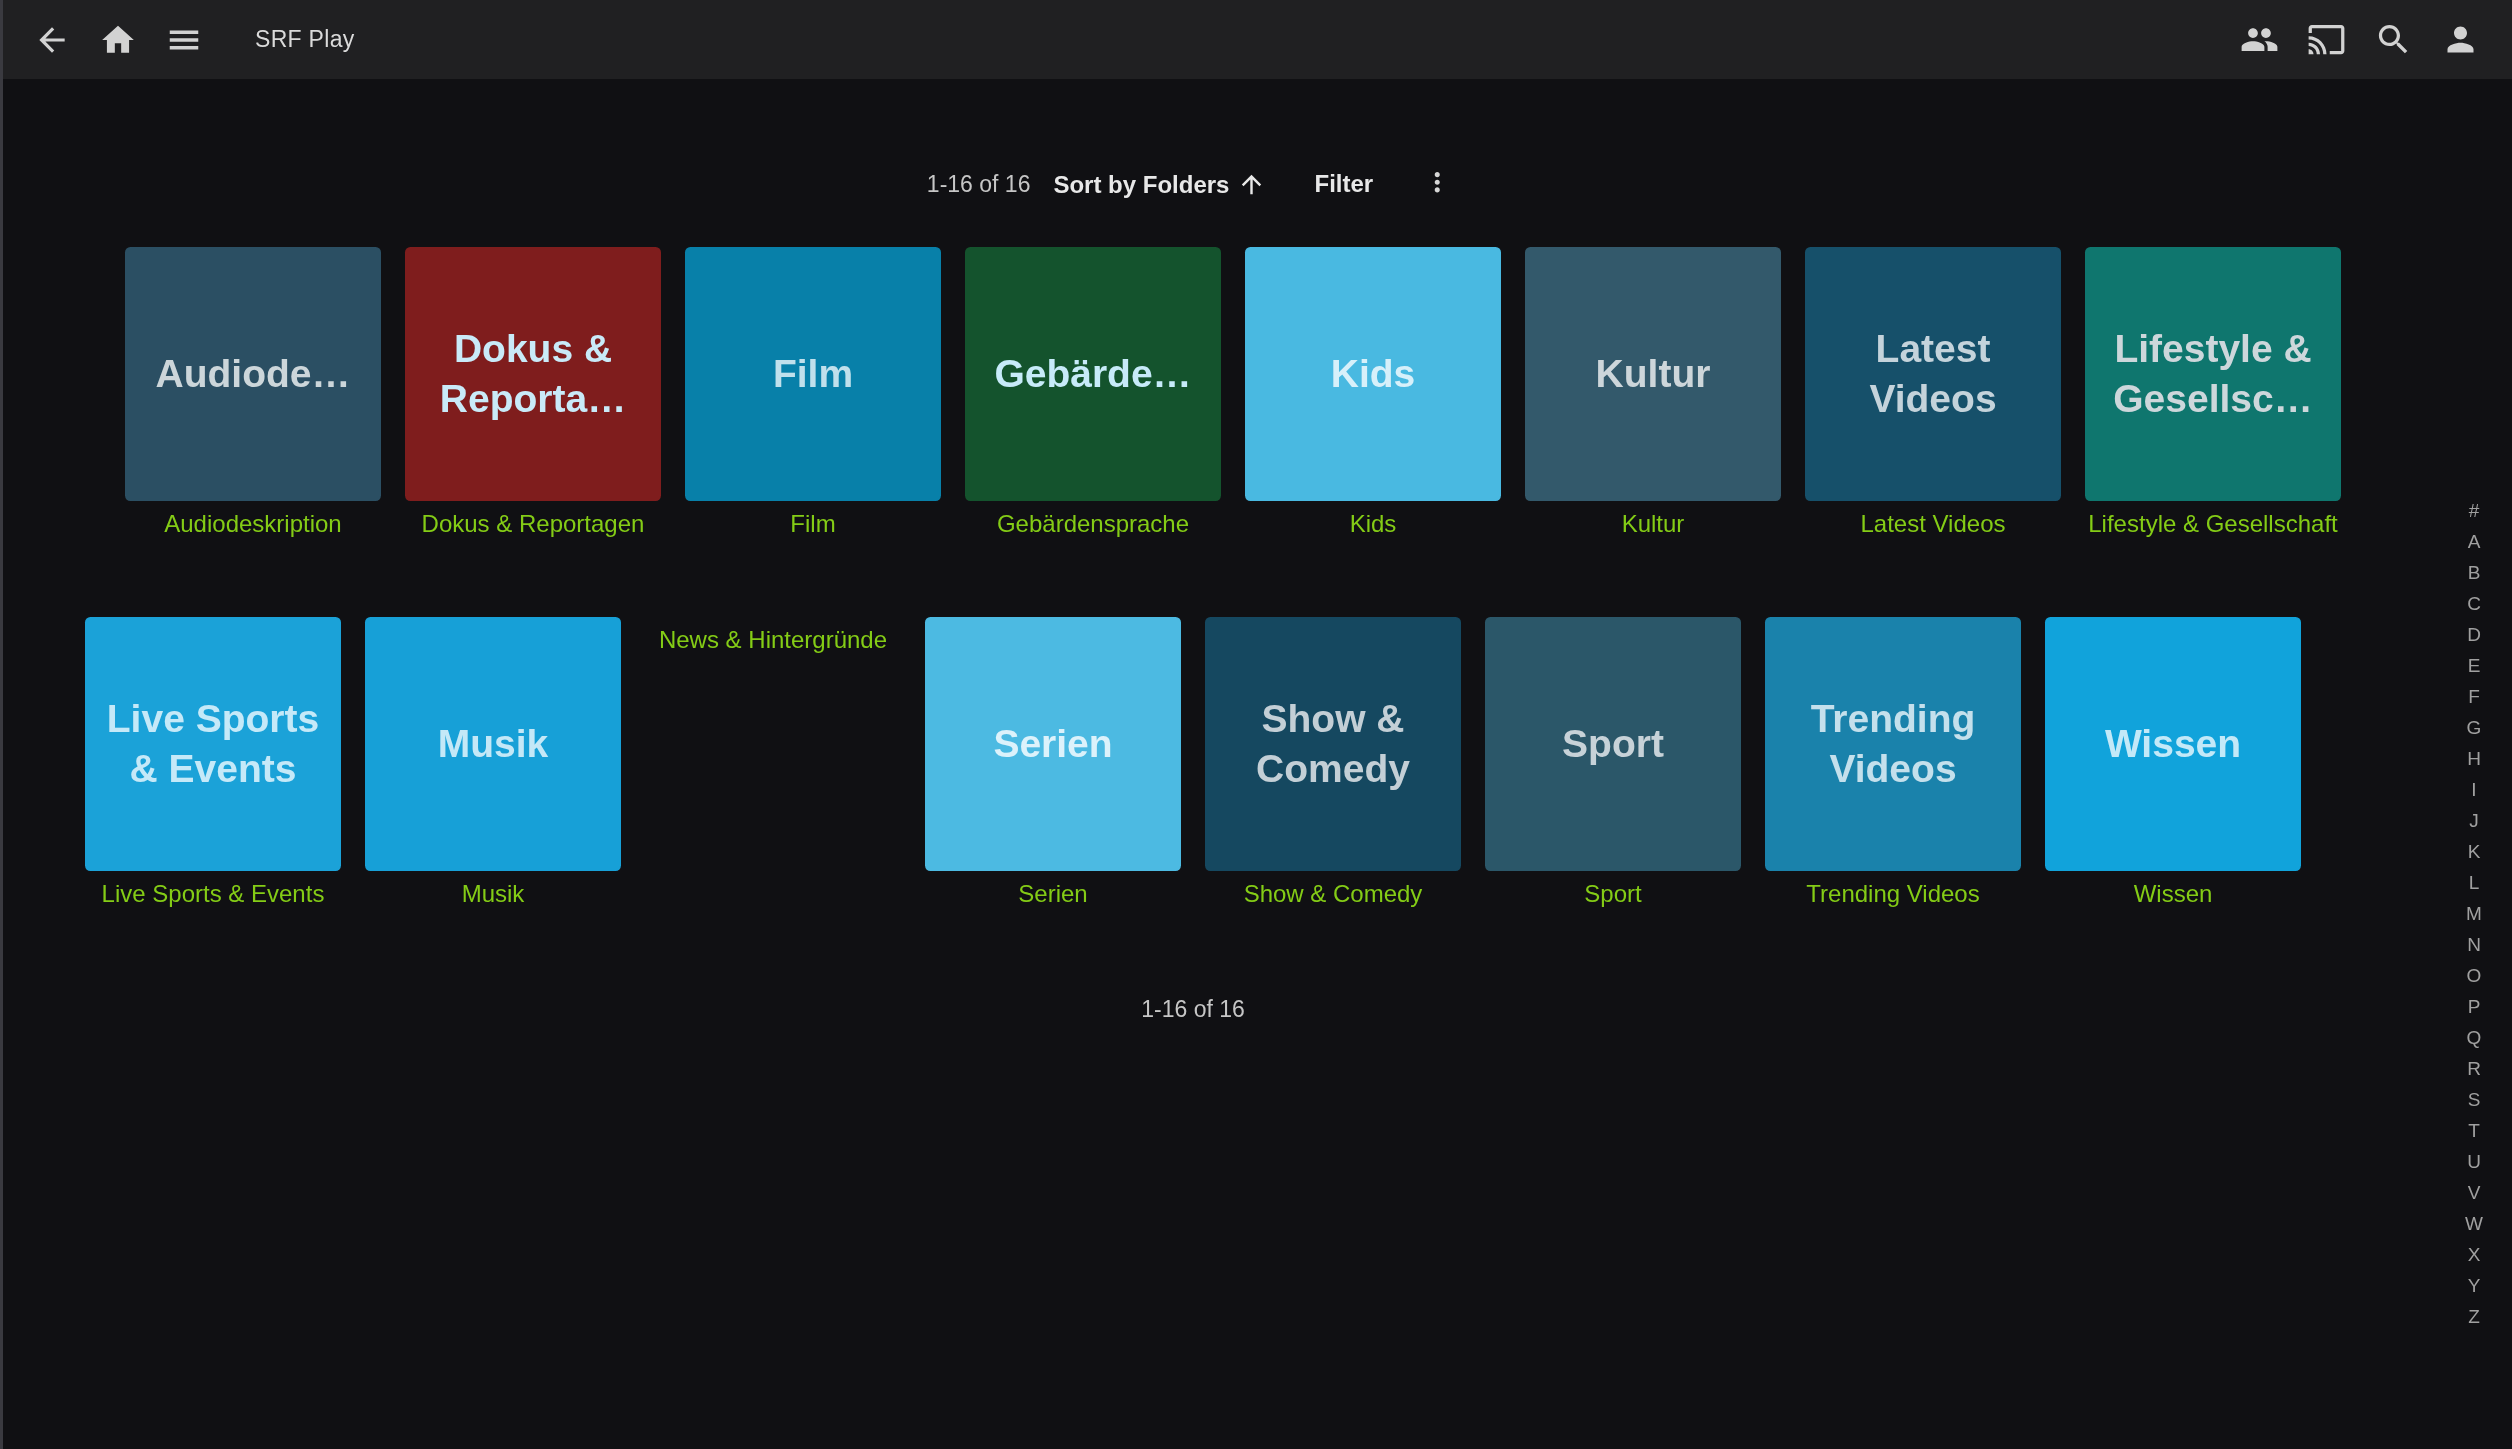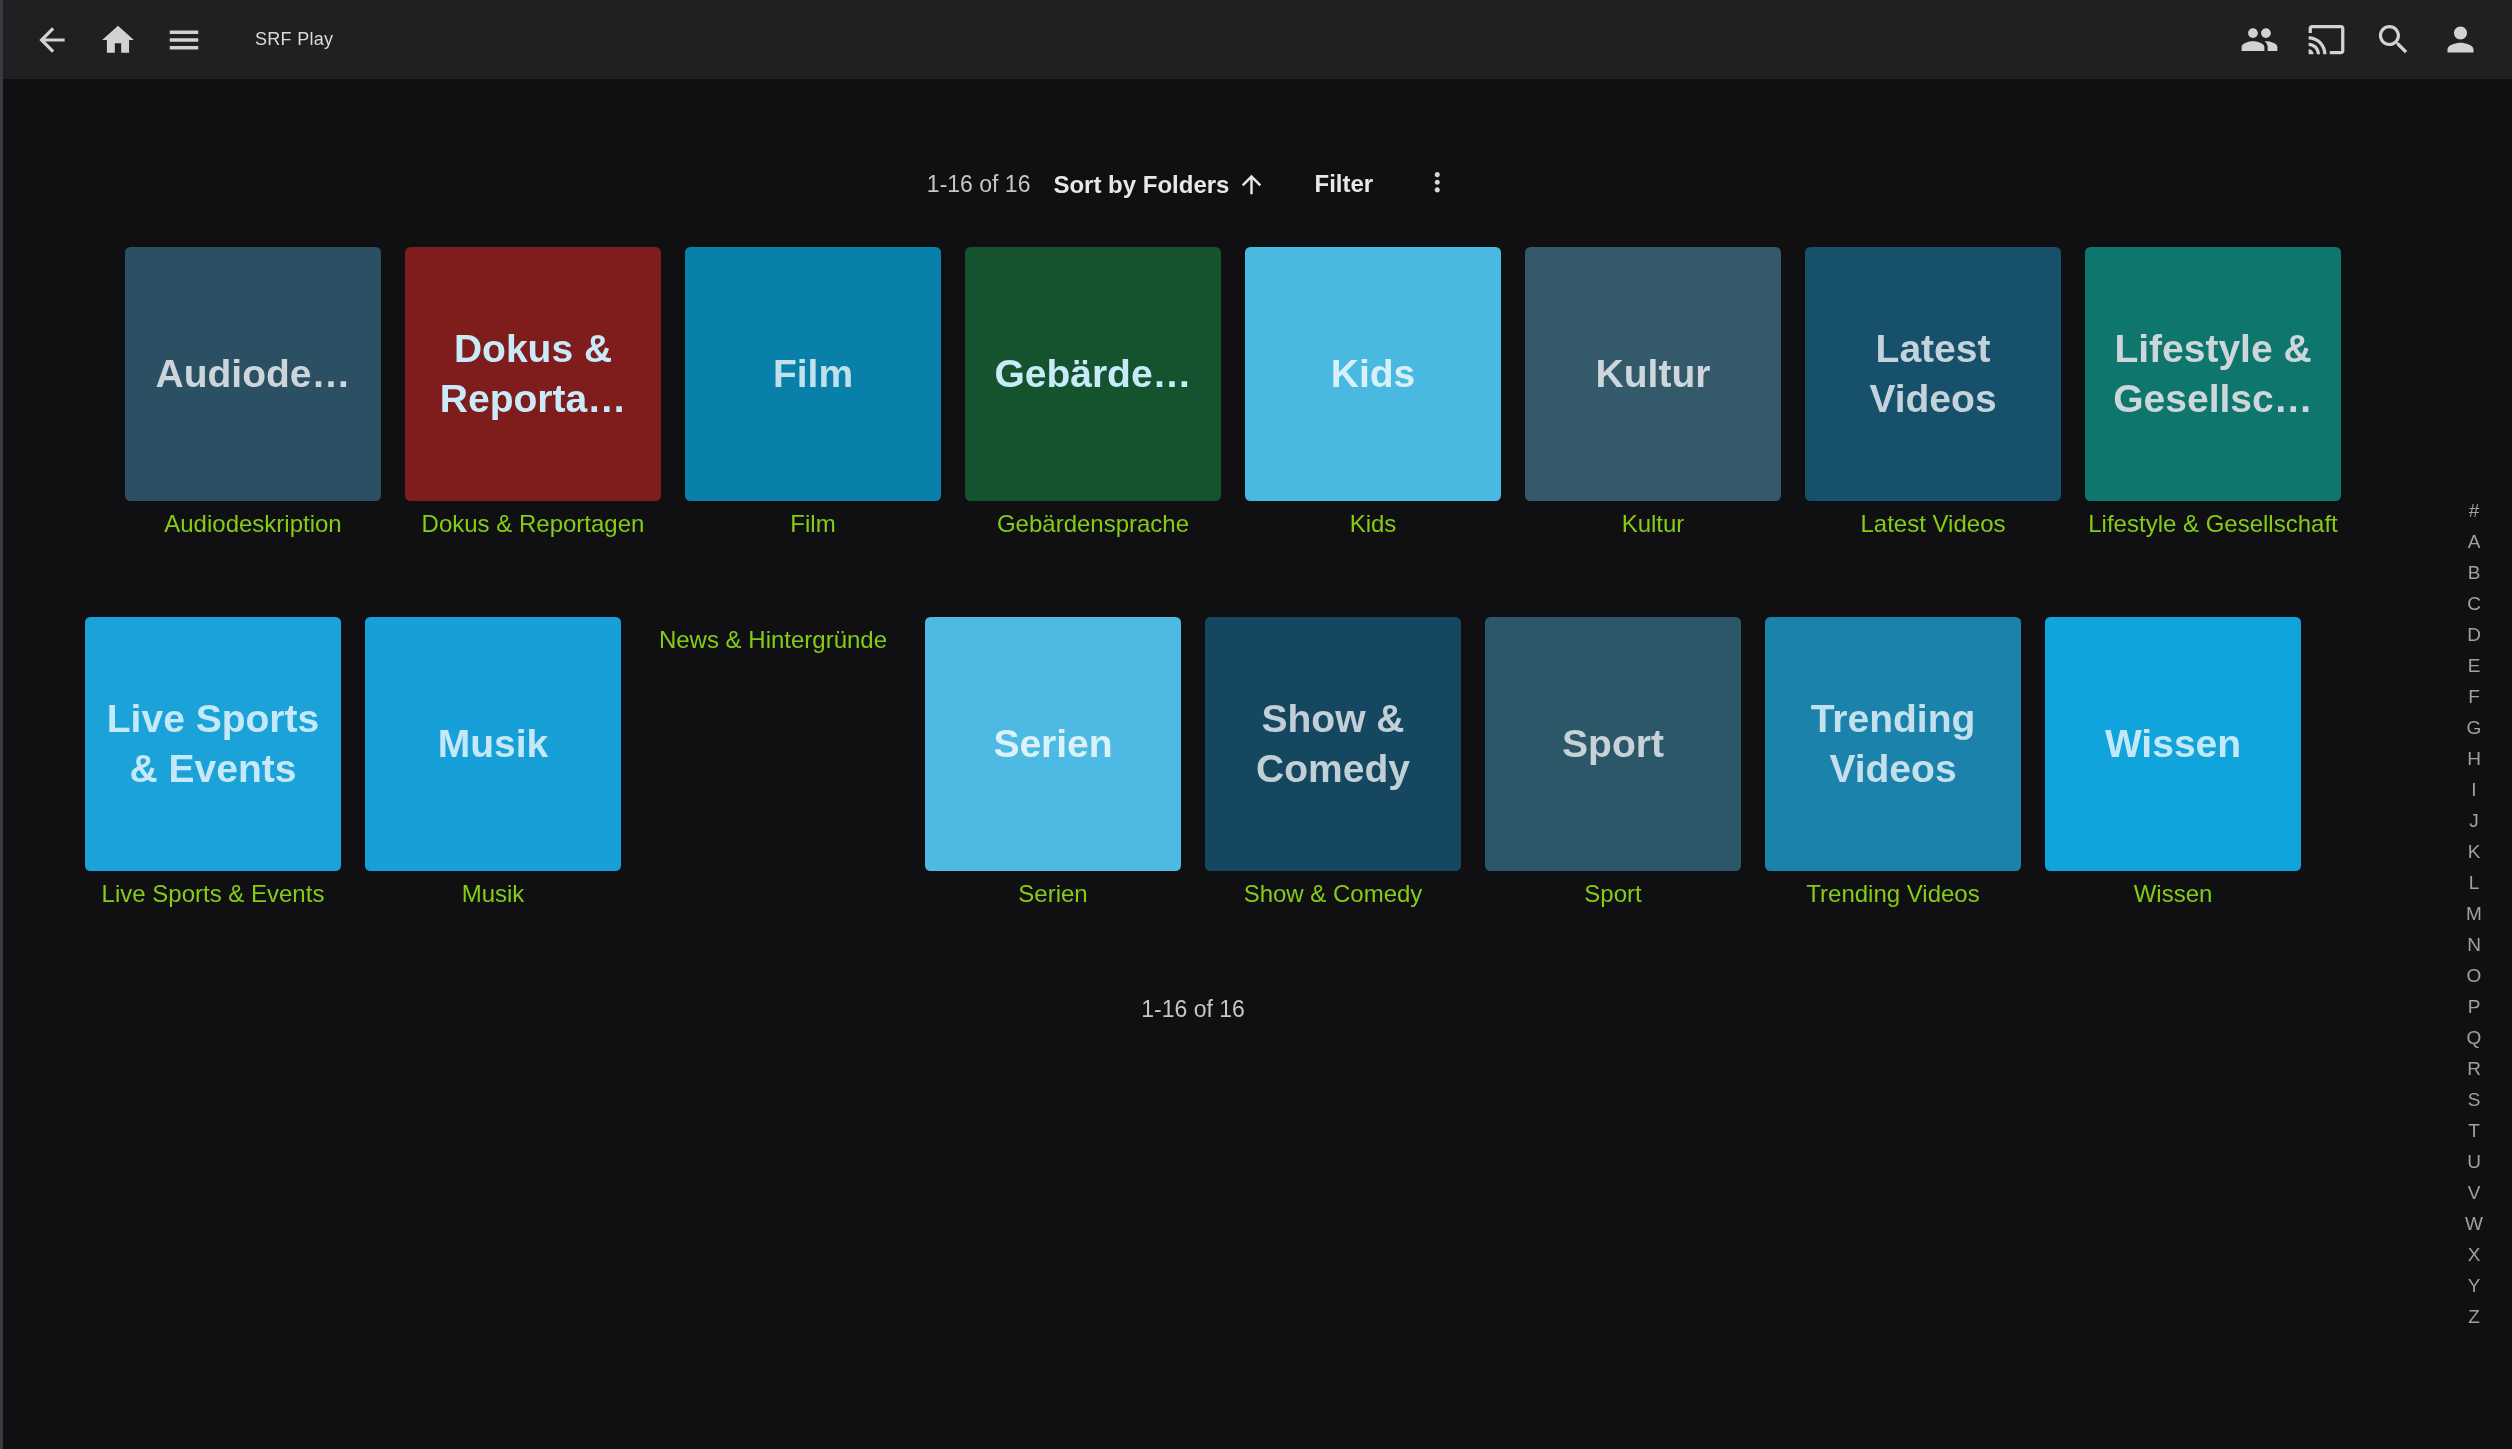--- a/index.html
+++ b/index.html
@@ -11,21 +11,21 @@
   }
   
   .left-edge{position:absolute;left:0;top:0;width:2.7px;height:1450px;background:#3a3a40;z-index:60;}
 
   
   .topbar{position:absolute;top:0;left:0;right:0;height:79px;background:#202022;display:flex;align-items:center;z-index:40;}
   .topbar-left{display:flex;align-items:center;gap:23px;padding-left:30px;}
   .topbar-right{margin-left:auto;display:flex;align-items:center;gap:24px;padding-right:30px;}
   .icon-btn{width:43px;height:43px;display:flex;align-items:center;justify-content:center;background:none;border:none;padding:0;color:#d2d2d2;cursor:pointer;}
   .icon-btn svg{display:block;}
-  .app-title{color:#dadada;font-size:18px;font-weight:400;margin-left:27px;letter-spacing:0.3px;}
+  .app-title{color:#dadada;font-size:23px;font-weight:400;margin-left:27px;letter-spacing:0.3px;}
 
   
   .controls{position:absolute;left:85px;width:2216px;top:158px;height:52px;display:flex;align-items:center;justify-content:center;}
   .count-text{font-size:23px;color:#c6c6c6;}
   .text-btn{display:flex;align-items:center;gap:8px;background:none;border:none;padding:0;cursor:pointer;
     font-family:inherit;font-size:24px;font-weight:700;color:#e8e8e8;}
   .sort-btn{margin-left:23px;align-items:flex-end;}
   .filter-btn{margin-left:48px;justify-content:flex-end;}
   .dots-btn{margin-left:43px;width:43px;height:43px;display:flex;align-items:center;justify-content:center;background:none;border:none;color:#d6d6d6;cursor:pointer;padding:0;}
 

